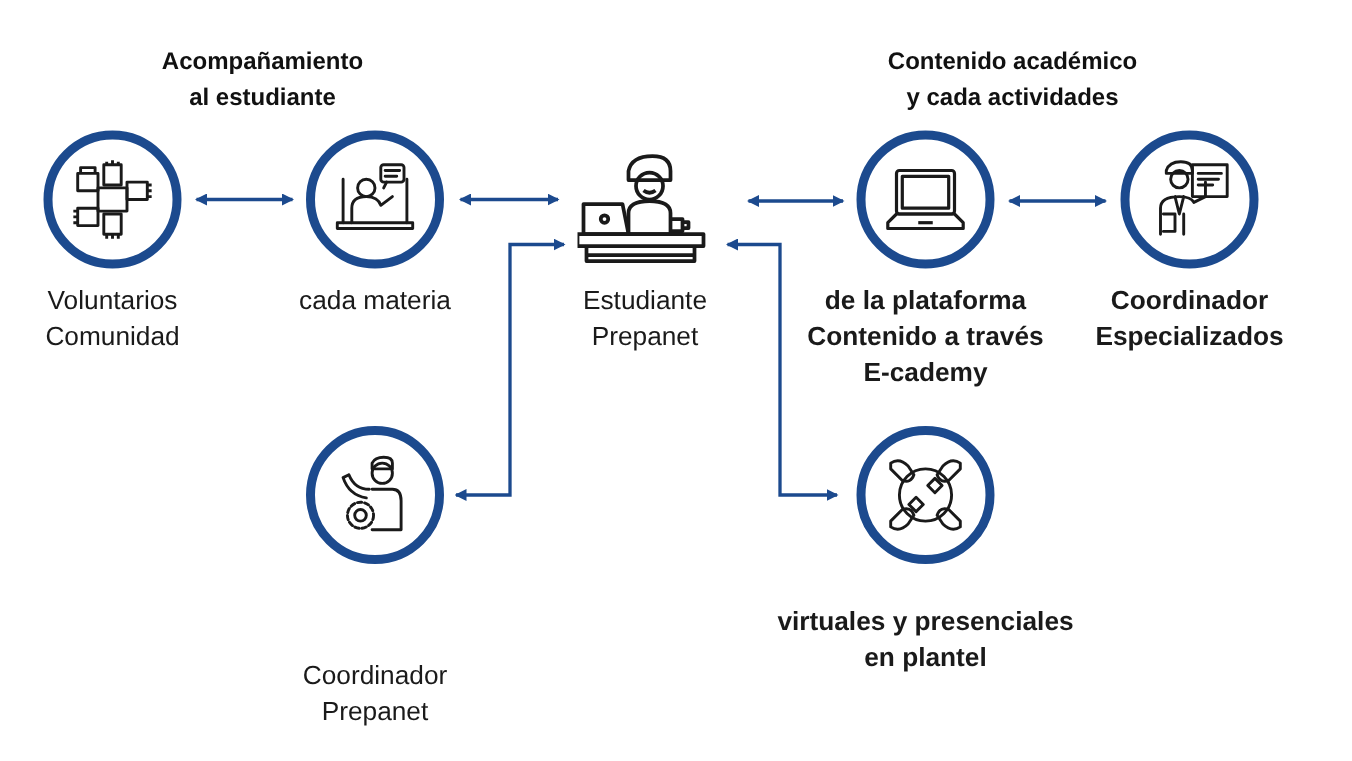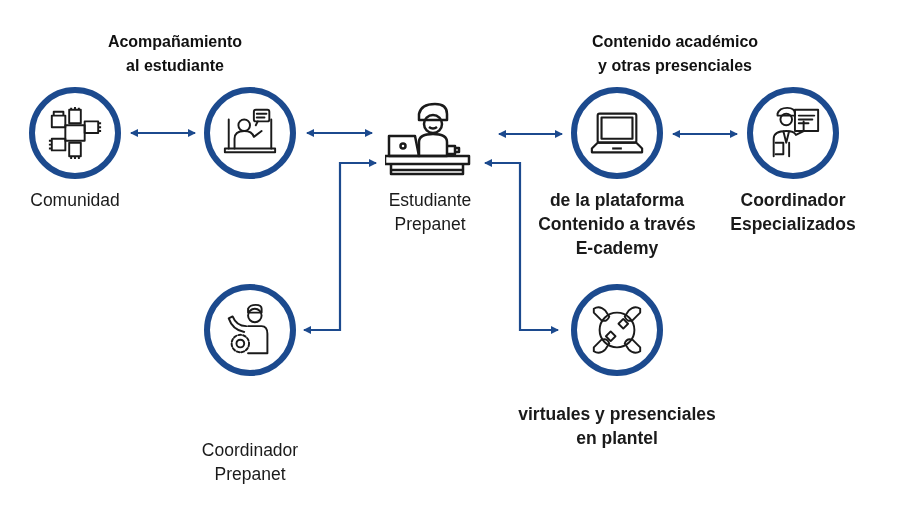--- a/index.html
+++ b/index.html
@@ -14,21 +14,21 @@
 </style>
 </head>
 <body>
 
 <div class="group-title" style="left:60px; top:30px; width:230px;">
   <div>Acompañamiento</div>
   <div>al estudiante</div>
 </div>
 <div class="group-title" style="left:545px; top:30px; width:260px;">
   <div>Contenido académico</div>
-  <div>y otras presenciales</div>
+  <div>y cada actividades</div>
 </div>
 
 <svg class="connectors" width="901" height="507">
   <defs>
     <marker id="ah" markerWidth="8" markerHeight="8" refX="7" refY="4" orient="auto-start-reverse" markerUnits="userSpaceOnUse">
       <path d="M0,0 L8,4 L0,8 Z" fill="#1c4a8e"></path>
     </marker>
   </defs>
   <g stroke="#1c4a8e" stroke-width="2.2" fill="none">
     <line x1="131" y1="133" x2="195" y2="133" marker-start="url(#ah)" marker-end="url(#ah)"></line>
@@ -44,34 +44,36 @@
   <svg viewBox="0 0 60 60" fill="none" stroke="#1a1a1a" stroke-width="2" stroke-linejoin="round">
     <path d="M6,12 h14 v12 h-14 z M8,12 v-4 h10 v4"></path>
     <path d="M24,6 h12 v14 h-12 z M26,6 v-2 M30,6 v-3 M34,6 v-2"></path>
     <path d="M40,18 h14 v12 h-14 z M54,20 h3 M54,24 h3 M54,28 h3"></path>
     <path d="M24,40 h12 v14 h-12 z M26,54 v3 M30,54 v3 M34,54 v3"></path>
     <path d="M6,36 h14 v12 h-14 z M6,38 h-3 M6,42 h-3 M6,46 h-3"></path>
     <rect x="20" y="22" width="20" height="16"></rect>
   </svg>
 </div>
 <div class="label" style="left:5px; top:188px; width:140px;">
+  <div>Voluntarios</div>
   <div>Comunidad</div>
 </div>
 
 <div class="node" style="left:204px; top:87px;">
   <svg viewBox="0 0 60 60" fill="none" stroke="#1a1a1a" stroke-width="2" stroke-linejoin="round" stroke-linecap="round">
     <path d="M8,16 v30 M52,16 v30"></path>
     <path d="M4,46 h52 v4 h-52 z"></path>
     <rect x="34" y="6" width="16" height="12" rx="2"></rect>
     <path d="M37,10 h10 M37,14 h8 M38,18 l-2,4"></path>
     <circle cx="24" cy="22" r="6"></circle>
     <path d="M14,46 v-10 q0,-8 10,-8 q8,0 10,6 l8,-6"></path>
   </svg>
 </div>
 <div class="label" style="left:180px; top:188px; width:140px;">
+  <div>cada materia</div>
 </div>
 
 <svg class="student-icon" viewBox="0 0 90 80" width="90" height="80" style="left:385px; top:102px;" fill="none" stroke="#1a1a1a" stroke-width="2.5" stroke-linejoin="round">
   <path d="M34,12 q2,-10 16,-10 q12,0 12,10 v6 h-28 z"></path>
   <circle cx="48" cy="22" r="9"></circle>
   <path d="M44,25 q4,3 8,0"></path>
   <path d="M34,40 q0,-8 14,-8 q14,0 14,8 v14 h-28 z"></path>
   <path d="M4,34 h26 l4,20 h-30 z"></path>
   <circle cx="18" cy="44" r="2.5"></circle>
   <path d="M62,44 h8 v8 h-8 M70,46 h4 v4 h-4"></path>

